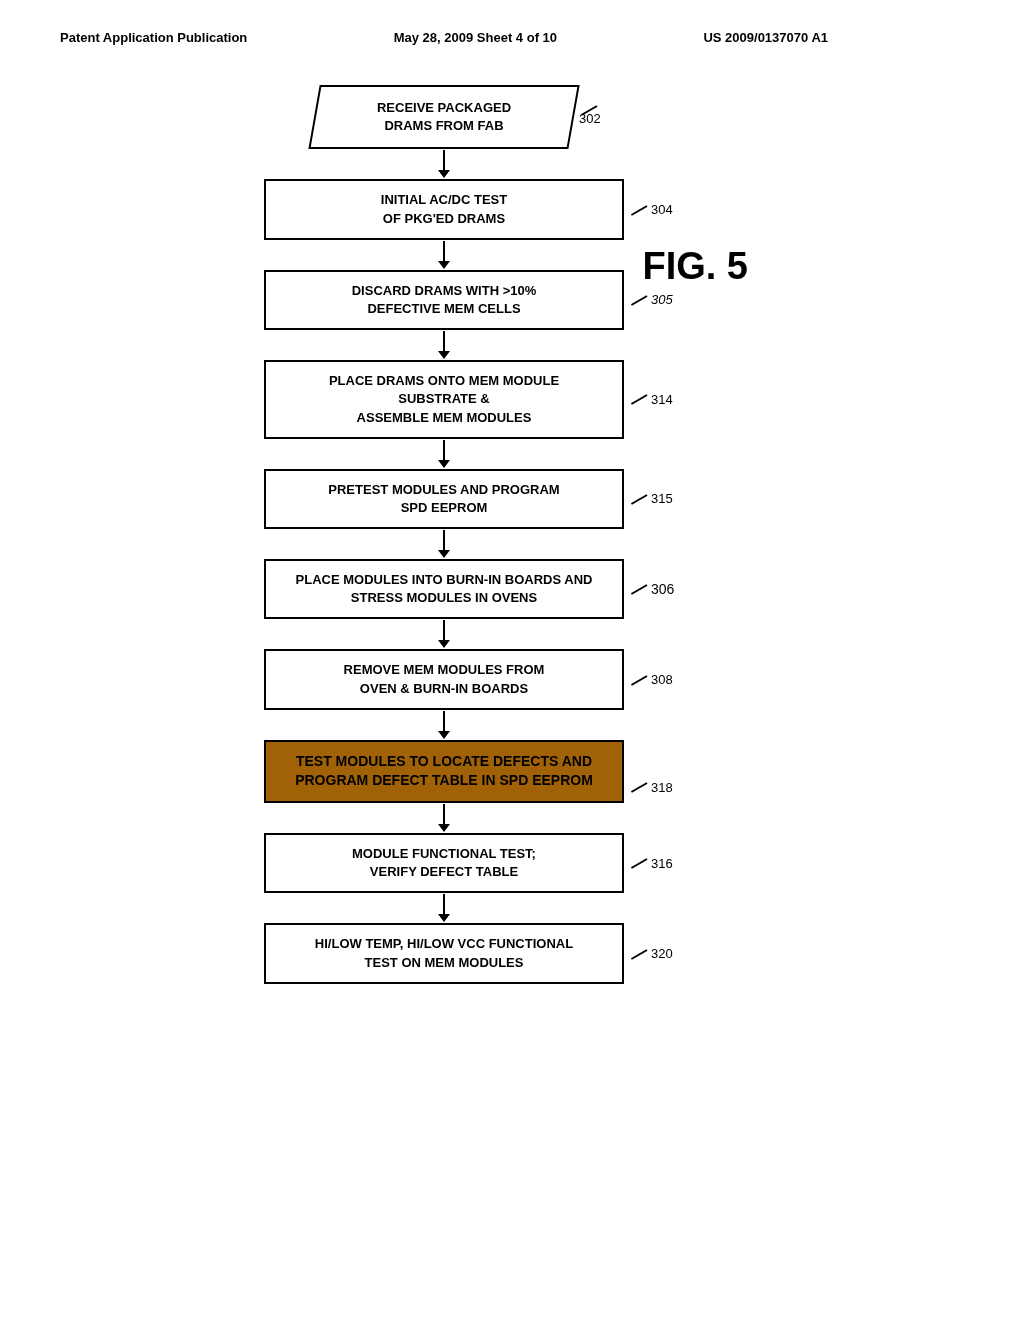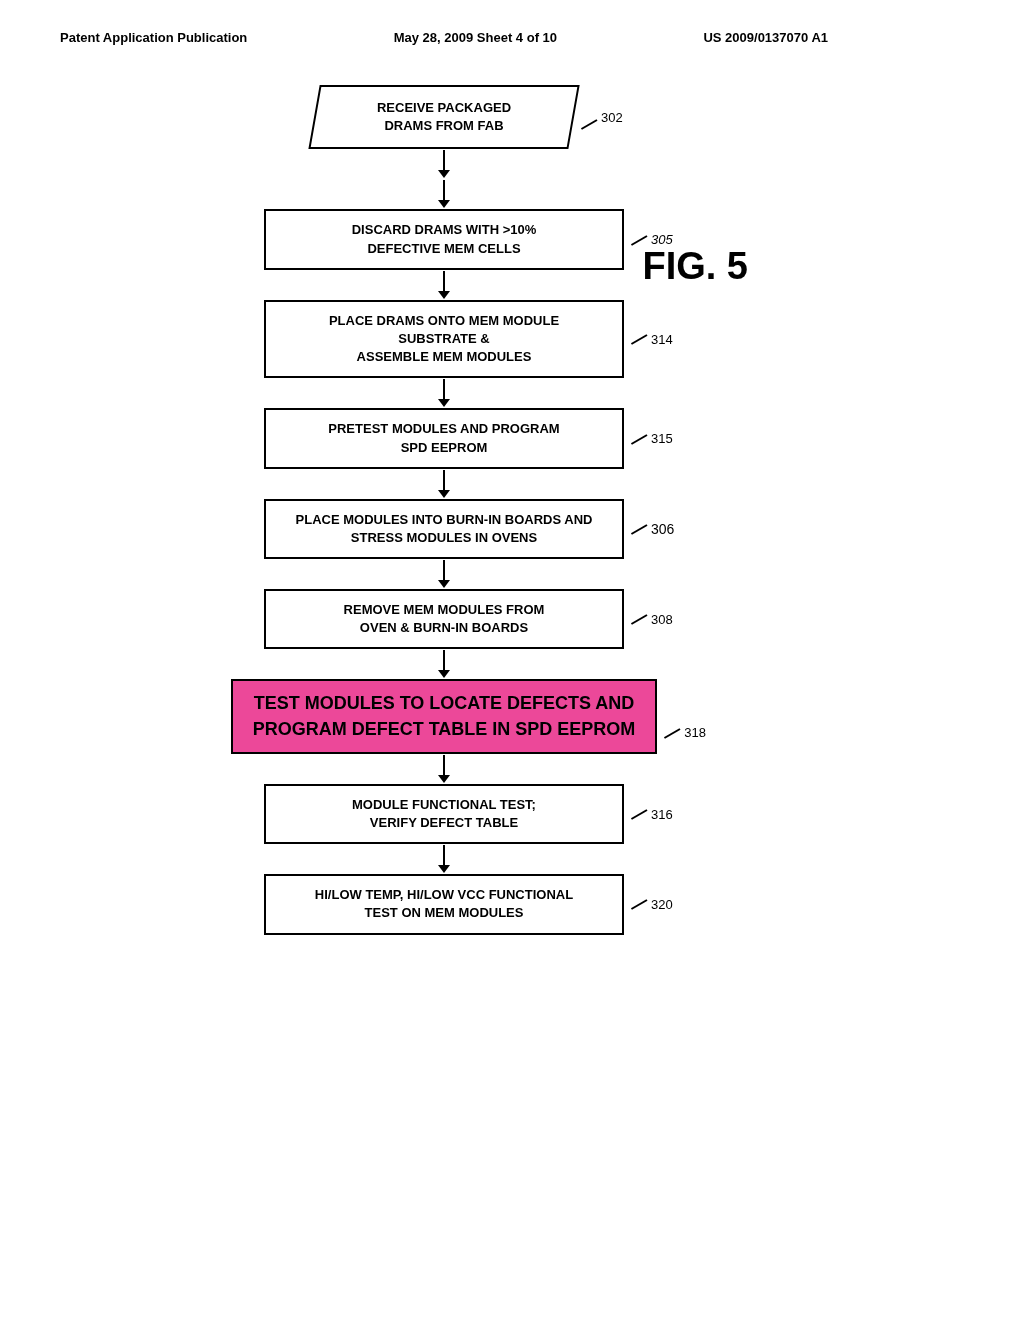--- a/index.html
+++ b/index.html
@@ -101,32 +101,41 @@
 
   <div class="diagram">
     <div class="fig-label">FIG. 5</div>
     <div class="flow-wrapper" id="flow-container">
 
     <div class="step-row">
           <div style="position: relative; display: inline-flex; align-items: center;">
             <div style="border: 2px solid rgb(0, 0, 0); text-align: center; font-size: 13px; font-weight: bold; padding: 12px 30px; line-height: 1.4; background: rgb(255, 255, 255); transform: skewX(-10deg); min-width: 260px;">
               <span style="transform: skewX(10deg); display: block;">RECEIVE PACKAGED<br>DRAMS FROM FAB</span>
             </div>
-            <div style="position: absolute; left: calc(100% + 5px); font-size: 13px; white-space: nowrap; display: flex; align-items: flex-end;">
+            <div style="position: absolute; left: calc(100% + 5px); font-size: 13px; white-space: nowrap; display: flex; align-items: flex-start; flex-direction: column;">
               <span style="display:inline-block;width:18px;height:2px;background:#000;margin-right:4px;transform:rotate(-30deg);transform-origin:right center;position:relative;top:-4px;"></span>
               <span>302</span>
             </div>
           </div>
         </div>
         <div class="arrow-container">
       <div class="arrow-down">
         <div class="arrow-line"></div>
         <div class="arrow-head"></div>
       </div>
     </div>
+        <div class="step-row">
+          <div style="position: relative; display: inline-flex; align-items: center;">
+            <div style="border: 2px solid rgb(0, 0, 0); text-align: center; font-size: 13px; font-weight: bold; padding: 10px 20px; line-height: 1.4; background: rgb(255, 255, 255); min-width: 360px;">INITIAL AC/DC TEST<br>OF PKG'ED DRAMS</div>
+            <div style="position: absolute; left: calc(100% + 5px); font-size: 13px; white-space: nowrap; display: flex; align-items: center;">
+              <span style="display:inline-block;width:18px;height:2px;background:#000;margin-right:4px;transform:rotate(-30deg);transform-origin:right center;position:relative;top:-4px;"></span>
+              <span>304</span>
+            </div>
+          </div>
+        </div>
         <div class="arrow-container">
       <div class="arrow-down">
         <div class="arrow-line"></div>
         <div class="arrow-head"></div>
       </div>
     </div>
         <div class="step-row">
           <div style="position: relative; display: inline-flex; align-items: center;">
             <div style="border: 2px solid rgb(0, 0, 0); text-align: center; font-size: 13px; font-weight: bold; padding: 10px 33px; line-height: 1.4; background: rgb(255, 255, 255); min-width: 360px;">DISCARD DRAMS WITH &gt;10%<br>DEFECTIVE MEM CELLS</div>
             <div style="position: absolute; left: calc(100% + 5px); font-size: 13px; white-space: nowrap; display: flex; align-items: center; font-style: italic;">
@@ -196,21 +205,21 @@
           </div>
         </div>
         <div class="arrow-container">
       <div class="arrow-down">
         <div class="arrow-line"></div>
         <div class="arrow-head"></div>
       </div>
     </div>
         <div class="step-row">
           <div style="position: relative; display: inline-flex; align-items: center;">
-            <div style="border: 2px solid rgb(0, 0, 0); text-align: center; font-size: 18px; font-weight: bold; padding: 10px 20px; line-height: 1.4; background: #ec4899; min-width: 360px;">TEST MODULES TO LOCATE DEFECTS AND<br>PROGRAM DEFECT TABLE IN SPD EEPROM</div>
+            <div style="border: 2px solid rgb(0, 0, 0); text-align: center; font-size: 14px; font-weight: bold; padding: 10px 20px; line-height: 1.4; background: #a16207; min-width: 360px;">TEST MODULES TO LOCATE DEFECTS AND<br>PROGRAM DEFECT TABLE IN SPD EEPROM</div>
             <div style="position: absolute; left: calc(100% + 5px); font-size: 13px; white-space: nowrap; display: flex; align-items: center; margin-top: 32px;">
               <span style="display:inline-block;width:18px;height:2px;background:#000;margin-right:4px;transform:rotate(-30deg);transform-origin:right center;position:relative;top:-4px;"></span>
               <span>318</span>
             </div>
           </div>
         </div>
         <div class="arrow-container">
       <div class="arrow-down">
         <div class="arrow-line"></div>
         <div class="arrow-head"></div>

